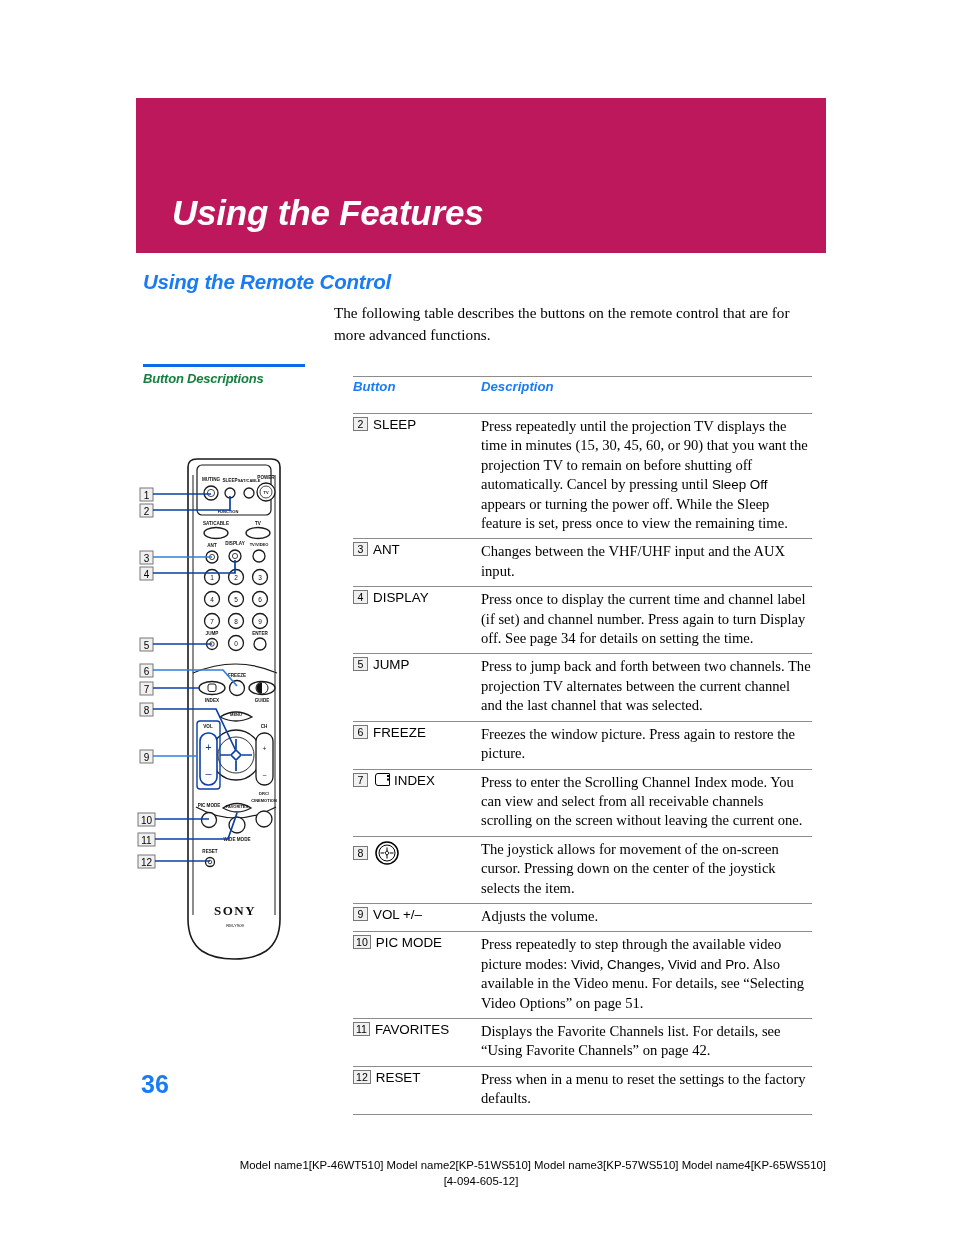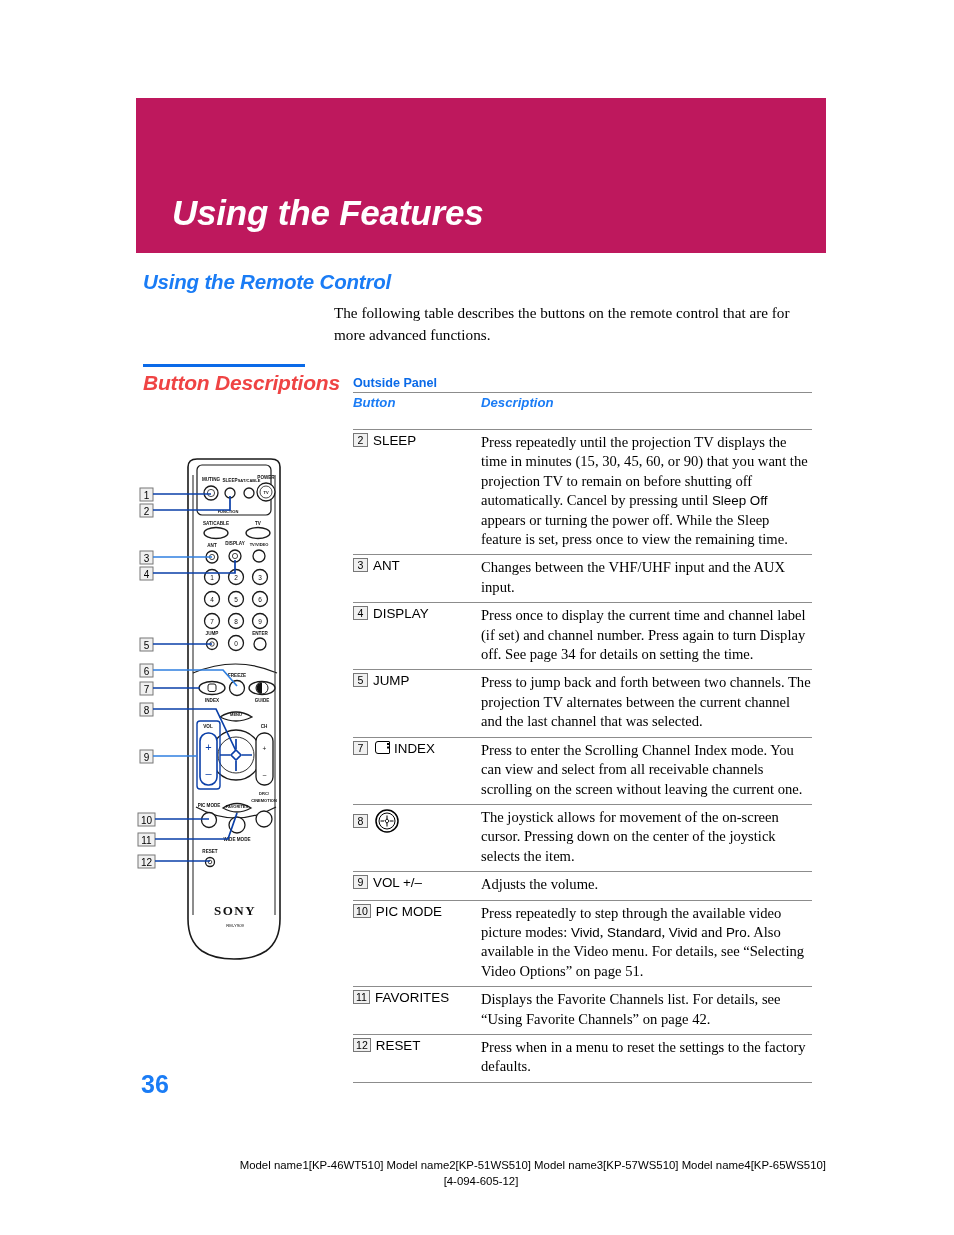--- a/index.html
+++ b/index.html
@@ -70,22 +70,22 @@
     height: 3px;
     background: #0a6ae8;
   }
   .left-head {
     position: absolute;
     left: 143px;
     top: 371px;
     font-family: "Liberation Sans", sans-serif;
     font-style: italic;
     font-weight: bold;
-    font-size: 21px;
-    color: #ef4444;
+    font-size: 13px;
+    color: #15803d;
     letter-spacing: -0.2px;
   }
 
   
   .tbl-wrap {
     position: absolute;
     left: 353px;
     top: 376px;
     width: 459px;
   }
@@ -422,21 +422,20 @@
     <path class="ln" d="M19 384 H92 L101 358"></path>
 
     <rect class="bx" x="2" y="400" width="17" height="13"></rect>
         <text class="nt" x="10.5" y="410.5" text-anchor="middle">12</text>
     <path class="ln" d="M19 406 H74"></path>
   </g>
 </svg>
 </div>
 
 <div class="tbl-wrap">
-  <div class="tbl-caption">Outside Panel</div>
   <table class="desc">
     <thead>
       <tr>
         <th class="col-btn">Button</th>
         <th class="col-desc">Description</th>
       </tr>
     </thead>
     <tbody id="tbody">
         <tr>
           <td class="col-btn btncell"><span class="num">2</span><span>SLEEP</span></td>
@@ -448,39 +447,43 @@
         </tr>
         <tr>
           <td class="col-btn btncell"><span class="num">4</span><span>DISPLAY</span></td>
           <td class="col-desc desccell">Press once to display the current time and channel label (if set) and channel number. Press again to turn Display off. See page 34 for details on setting the time.</td>
         </tr>
         <tr>
           <td class="col-btn btncell"><span class="num">5</span><span>JUMP</span></td>
           <td class="col-desc desccell">Press to jump back and forth between two channels. The projection TV alternates between the current channel and the last channel that was selected.</td>
         </tr>
         <tr>
+          <td class="col-btn btncell"><span class="num">6</span><span>FREEZE</span></td>
+          <td class="col-desc desccell">Freezes the window picture. Press again to restore the picture.</td>
+        </tr>
+        <tr>
           <td class="col-btn btncell"><span class="num">7</span><span class="icon-index"></span><span>INDEX</span></td>
           <td class="col-desc desccell">Press to enter the Scrolling Channel Index mode. You can view and select from all receivable channels scrolling on the screen without leaving the current one.</td>
         </tr>
         <tr>
           <td class="col-btn btncell"><span class="num">8</span><span class="icon-joy"><svg width="28" height="26" viewBox="0 0 28 26">
                 <circle cx="14" cy="13" r="11" fill="#fff" stroke="#000" stroke-width="1.5"></circle>
                 <circle cx="14" cy="13" r="8" fill="#fff" stroke="#000" stroke-width="1"></circle>
                 <path d="M14 7.5v3.5M14 15v3.5M7.5 13h3.5M17 13h3.5" stroke="#000" stroke-width="1"></path>
                 <path d="M14 10.8l2.2 2.2-2.2 2.2-2.2-2.2z" fill="none" stroke="#000" stroke-width="1"></path>
               </svg></span></td>
           <td class="col-desc desccell">The joystick allows for movement of the on-screen cursor. Pressing down on the center of the joystick selects the item.</td>
         </tr>
         <tr>
           <td class="col-btn btncell"><span class="num">9</span><span>VOL +/–</span></td>
           <td class="col-desc desccell">Adjusts the volume.</td>
         </tr>
         <tr>
           <td class="col-btn btncell"><span class="num">10</span><span>PIC MODE</span></td>
-          <td class="col-desc desccell">Press repeatedly to step through the available video picture modes: <span class="sans">Vivid</span>, <span class="sans">Standard</span>, <span class="sans">Vivid</span> and <span class="sans">Pro</span>. Also available in the Video menu. For details, see “Selecting Video Options” on page 51.</td>
+          <td class="col-desc desccell">Press repeatedly to step through the available video picture modes: <span class="sans">Vivid</span>, <span class="sans">Changes</span>, <span class="sans">Vivid</span> and <span class="sans">Pro</span>. Also available in the Video menu. For details, see “Selecting Video Options” on page 51.</td>
         </tr>
         <tr>
           <td class="col-btn btncell"><span class="num">11</span><span>FAVORITES</span></td>
           <td class="col-desc desccell">Displays the Favorite Channels list. For details, see “Using Favorite Channels” on page 42.</td>
         </tr>
         <tr>
           <td class="col-btn btncell"><span class="num">12</span><span>RESET</span></td>
           <td class="col-desc desccell">Press when in a menu to reset the settings to the factory defaults.</td>
         </tr>
       </tbody>

